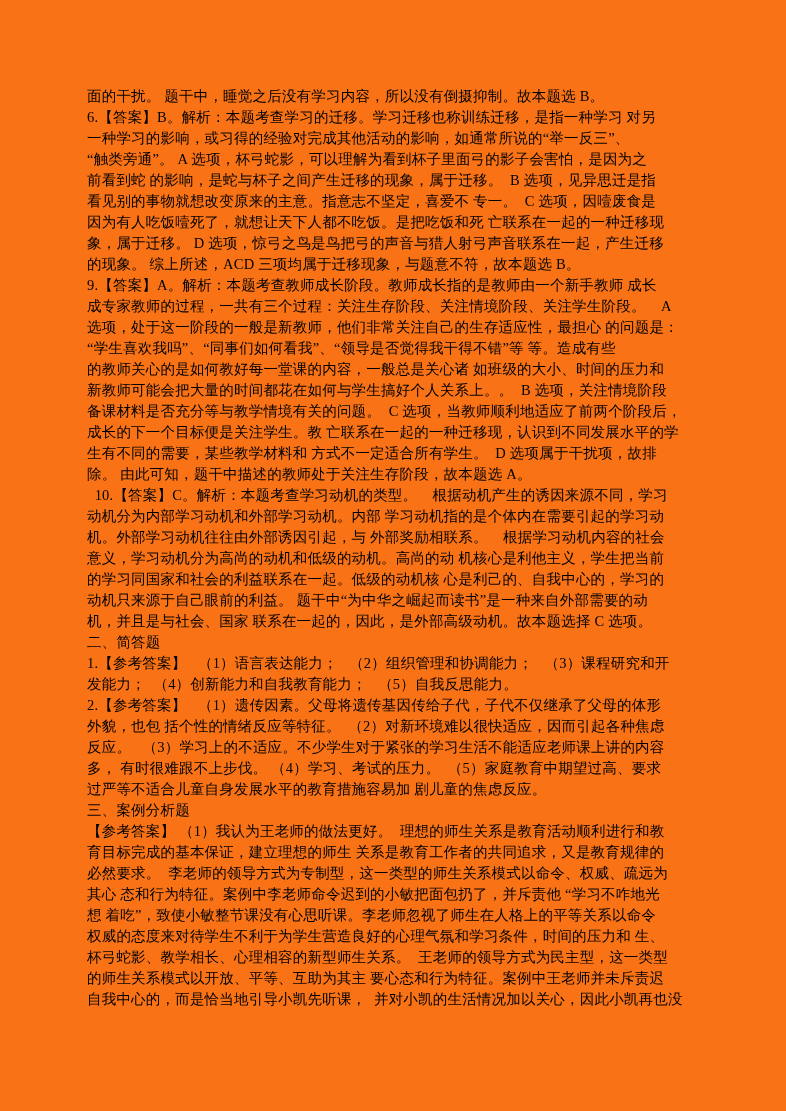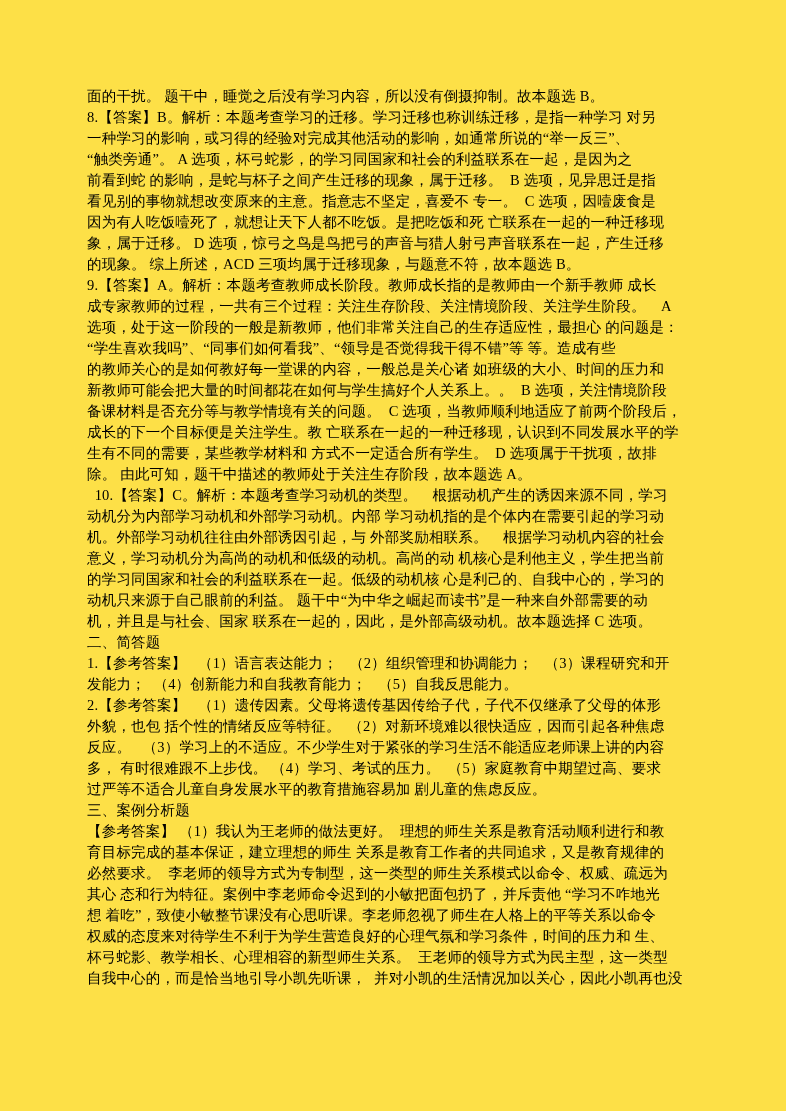--- a/index.html
+++ b/index.html
@@ -39,29 +39,29 @@
     line-height: 21px;
     white-space: pre-wrap;
     word-break: break-all;
     letter-spacing: 0.2px;
     color: #000000;
   }
 </style>
 </head>
 <body>
 
-<div class="page" style="background: #fde047; color: rgb(0, 0, 0);">
+<div class="page" style="background: #f97316; color: rgb(0, 0, 0);">
   <div class="text-block" id="text-block">
       <div class="section">
         <div class="line">面的干扰。 题干中，睡觉之后没有学习内容，所以没有倒摄抑制。故本题选 B。</div>
       </div>
       <div class="section">
-        <div class="line">8.【答案】B。解析：本题考查学习的迁移。学习迁移也称训练迁移，是指一种学习 对另</div>
+        <div class="line">6.【答案】B。解析：本题考查学习的迁移。学习迁移也称训练迁移，是指一种学习 对另</div>
         <div class="line">一种学习的影响，或习得的经验对完成其他活动的影响，如通常所说的“举一反三”、</div>
-        <div class="line">“触类旁通”。 A 选项，杯弓蛇影，的学习同国家和社会的利益联系在一起，是因为之</div>
+        <div class="line">“触类旁通”。 A 选项，杯弓蛇影，可以理解为看到杯子里面弓的影子会害怕，是因为之</div>
         <div class="line">前看到蛇 的影响，是蛇与杯子之间产生迁移的现象，属于迁移。  B 选项，见异思迁是指</div>
         <div class="line">看见别的事物就想改变原来的主意。指意志不坚定，喜爱不 专一。  C 选项，因噎废食是</div>
         <div class="line">因为有人吃饭噎死了，就想让天下人都不吃饭。是把吃饭和死 亡联系在一起的一种迁移现</div>
         <div class="line">象，属于迁移。 D 选项，惊弓之鸟是鸟把弓的声音与猎人射弓声音联系在一起，产生迁移</div>
         <div class="line">的现象。 综上所述，ACD 三项均属于迁移现象，与题意不符，故本题选 B。</div>
       </div>
       <div class="section">
         <div class="line">9.【答案】A。解析：本题考查教师成长阶段。教师成长指的是教师由一个新手教师 成长</div>
         <div class="line">成专家教师的过程，一共有三个过程：关注生存阶段、关注情境阶段、关注学生阶段。    A</div>
         <div class="line">选项，处于这一阶段的一般是新教师，他们非常关注自己的生存适应性，最担心 的问题是：</div>
@@ -100,16 +100,17 @@
         <div class="line">三、案例分析题</div>
       </div>
       <div class="section">
         <div class="line">【参考答案】 （1）我认为王老师的做法更好。  理想的师生关系是教育活动顺利进行和教</div>
         <div class="line">育目标完成的基本保证，建立理想的师生 关系是教育工作者的共同追求，又是教育规律的</div>
         <div class="line">必然要求。  李老师的领导方式为专制型，这一类型的师生关系模式以命令、权威、疏远为</div>
         <div class="line">其心 态和行为特征。案例中李老师命令迟到的小敏把面包扔了，并斥责他 “学习不咋地光</div>
         <div class="line">想 着吃”，致使小敏整节课没有心思听课。李老师忽视了师生在人格上的平等关系以命令</div>
         <div class="line">权威的态度来对待学生不利于为学生营造良好的心理气氛和学习条件，时间的压力和 生、</div>
         <div class="line">杯弓蛇影、教学相长、心理相容的新型师生关系。  王老师的领导方式为民主型，这一类型</div>
+        <div class="line">的师生关系模式以开放、平等、互助为其主 要心态和行为特征。案例中王老师并未斥责迟</div>
         <div class="line">自我中心的，而是恰当地引导小凯先听课，  并对小凯的生活情况加以关心，因此小凯再也没</div>
       </div>
     </div>
 </div>
 
 </body></html>

